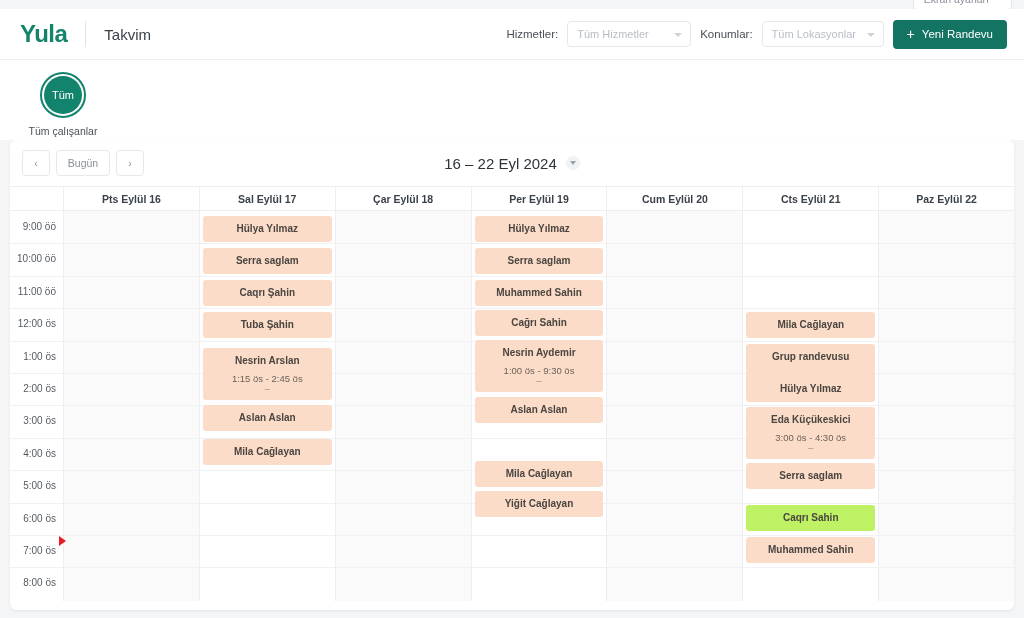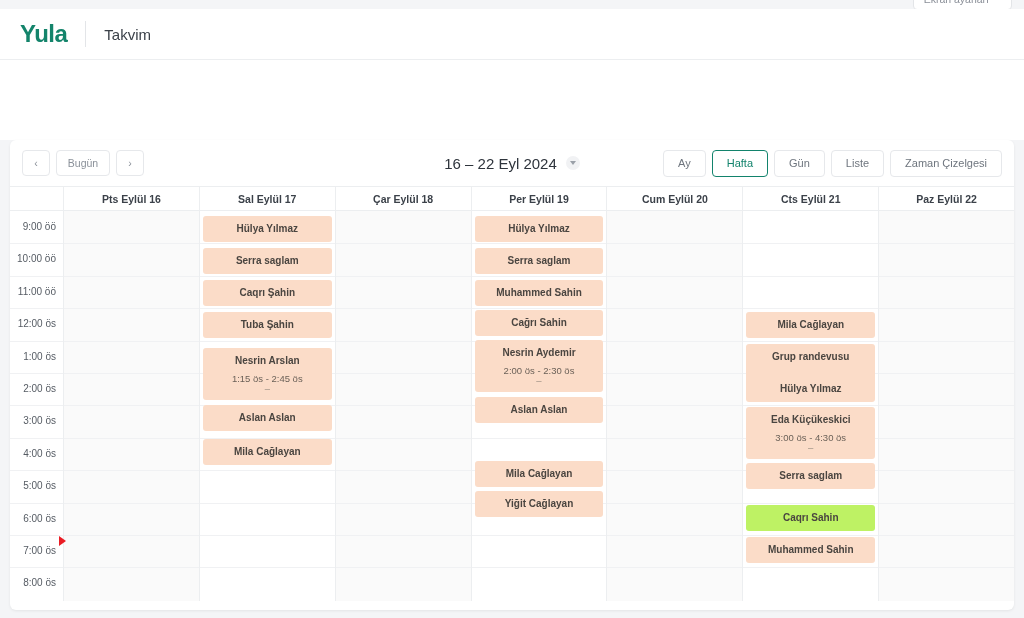--- a/index.html
+++ b/index.html
@@ -210,48 +210,63 @@
     <span>Ekran ayarları</span>
     
   </div>
 </div>
 
 <div class="header">
   <div class="brand">Yula</div>
   <div class="brand-divider"></div>
   <div class="page-title">Takvim</div>
 
+  <div class="header-right">
+    <span class="filter-label">Hizmetler:</span>
+    <div class="select svc">
+      <span>Tüm Hizmetler</span>
+      <span class="caret"></span>
+    </div>
+    <span class="filter-label">Konumlar:</span>
+    <div class="select loc">
+      <span>Tüm Lokasyonlar</span>
+      <span class="caret"></span>
+    </div>
+    <button class="new-appt">
+      <span class="plus">+</span>
+      <span>Yeni Randevu</span>
+    </button>
+  </div>
 </div>
 
 <div class="staff-row" id="staff-row">
+    <div class="staff selected">
+      <div class="av-wrap">
+        <div class="av-circle">Tüm</div>
+      </div>
+      <div class="staff-name">Tüm çalışanlar</div>
+    </div>
   </div>
 
 <div class="cal-card">
 
   <div class="cal-toolbar">
     <div class="nav-group">
       <button class="tb-btn">‹</button>
       <button class="tb-btn today">Bugün</button>
       <button class="tb-btn">›</button>
     </div>
 
     <div class="date-range">
       <span>16 – 22 Eyl 2024</span>
       <span class="date-caret-btn">
           <i></i>
         </span>
     </div>
 
-    <div class="view-group" id="view-group">
-        <button class="view-btn">Ay</button>
-        <button class="view-btn active">Hafta</button>
-        <button class="view-btn">Gün</button>
-        <button class="view-btn">Liste</button>
-        <button class="view-btn">Zaman Çizelgesi</button>
-      </div>
   </div>
 
   <div class="grid-wrap">
     <div class="day-head" id="day-head">
       <div class="gutter-head"></div>
     <div class="day-head-cell">Pts Eylül 16</div>
         <div class="day-head-cell">Sal Eylül 17</div>
         <div class="day-head-cell">Çar Eylül 18</div>
         <div class="day-head-cell">Per Eylül 19</div>
         <div class="day-head-cell">Cum Eylül 20</div>
@@ -365,21 +380,21 @@
             <div class="ev-title">Serra saglam</div>
           </div>
           <div class="event" style="top: 69px; height: 26px; background: rgb(251, 220, 200);">
             <div class="ev-title">Muhammed Sahin</div>
           </div>
           <div class="event" style="top: 99px; height: 26px; background: rgb(251, 220, 200);">
             <div class="ev-title">Cağrı Sahin</div>
           </div>
           <div class="event" style="top: 129px; height: 52px; background: rgb(251, 220, 200);">
             <div class="ev-title">Nesrin Aydemir</div>
-            <div class="ev-time">2:00 ös - 2:30 ös</div>
+            <div class="ev-time">1:00 ös - 9:30 ös</div>
             <div class="ev-dash">–</div>
           </div>
           <div class="event" style="top: 186px; height: 26px; background: rgb(251, 220, 200);">
             <div class="ev-title">Aslan Aslan</div>
           </div>
           <div class="event" style="top: 250px; height: 26px; background: rgb(251, 220, 200);">
             <div class="ev-title">Mila Cağlayan</div>
           </div>
           <div class="event" style="top: 280px; height: 26px; background: rgb(251, 220, 200);">
             <div class="ev-title">Yiğit Cağlayan</div>

